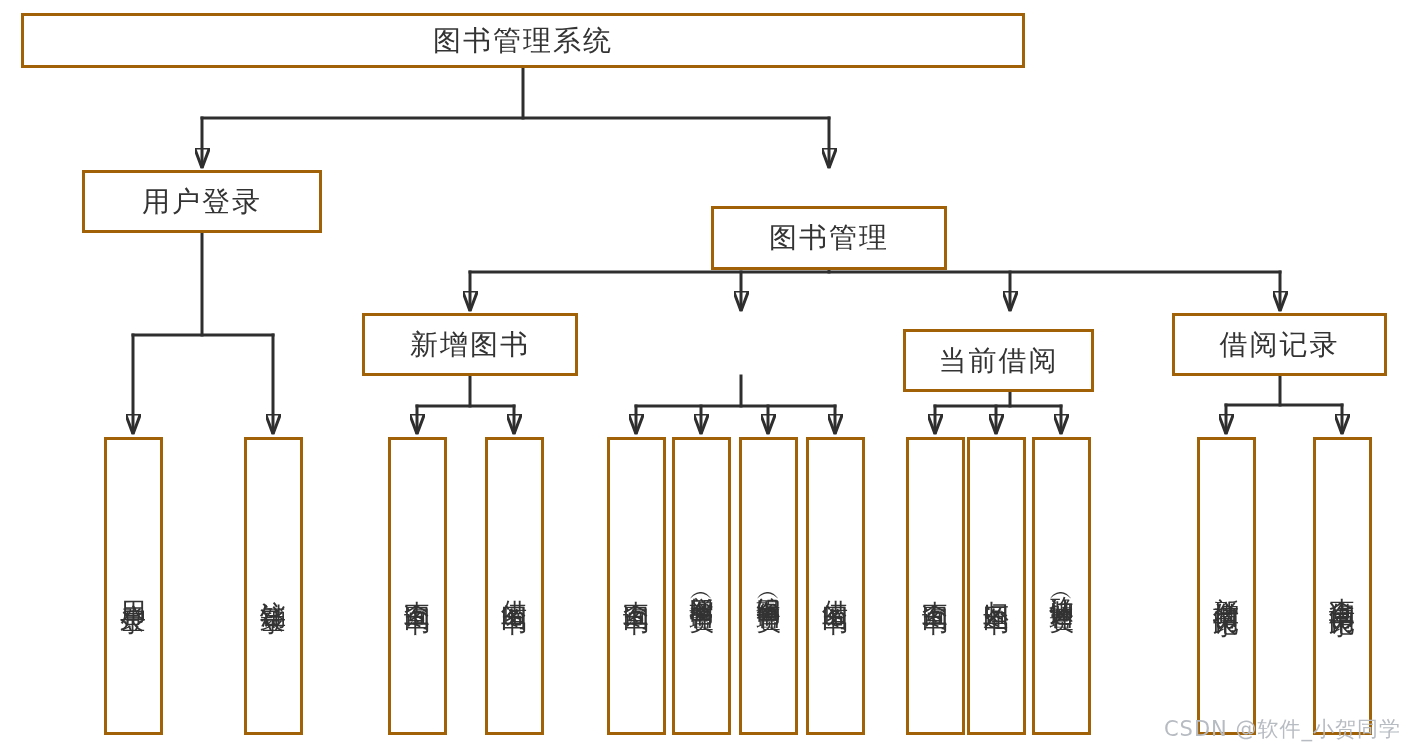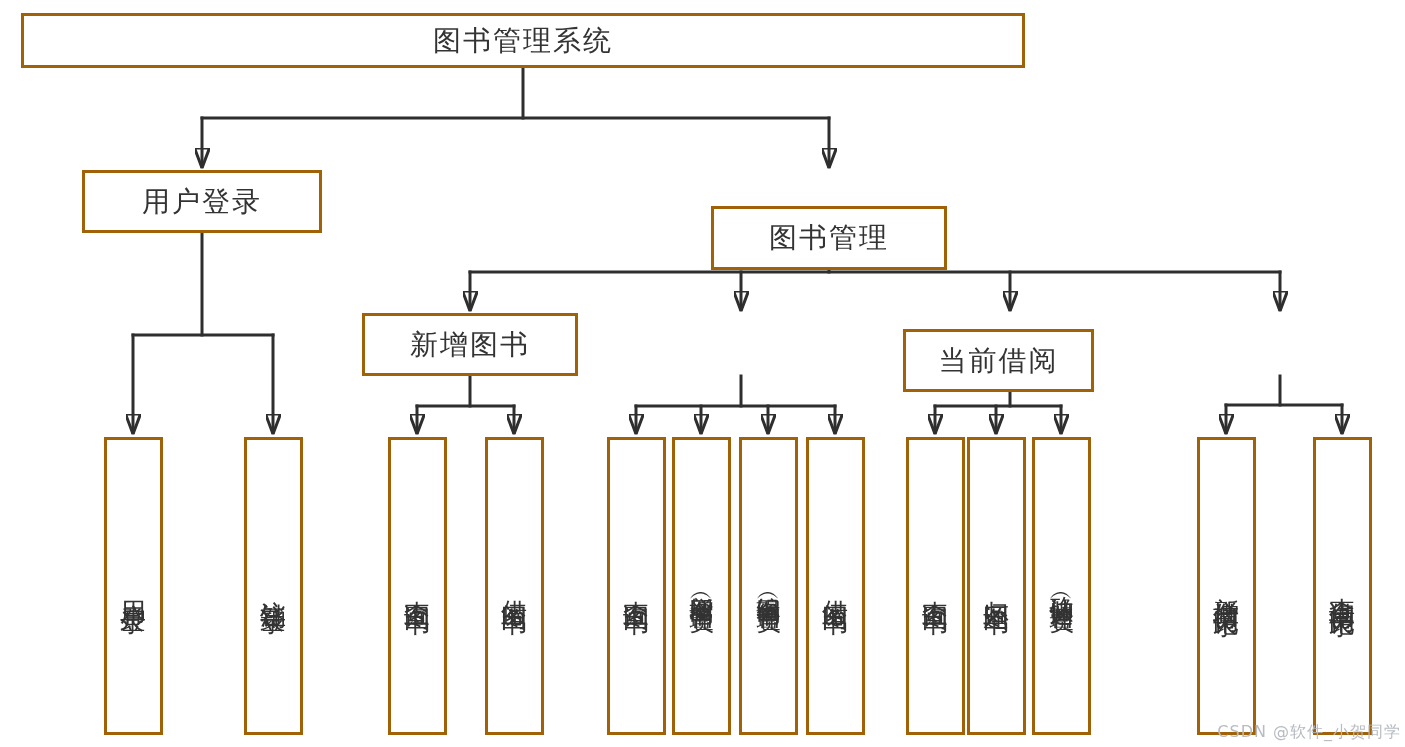--- a/index.html
+++ b/index.html
@@ -50,21 +50,21 @@
     writing-mode: vertical-rl;
     text-orientation: mixed;
     font-size: 26px;
     letter-spacing: 3px;
     line-height: 1;
   }
   .watermark {
     position: absolute;
     right: 4px;
     bottom: 4px;
-    font-size: 16px;
+    font-size: 21px;
     letter-spacing: 1px;
     color: #b7bbc2;
     white-space: nowrap;
   }
 </style>
 </head>
 <body>
 
 <div class="canvas">
 
@@ -130,20 +130,21 @@
     </g>
   </svg>
 
   <div class="box h" style="left:21px; top:13px; width:1004px; height:55px;">图书管理系统</div>
 
   <div class="box h" style="left:82px; top:170px; width:240px; height:63px;">用户登录</div>
   <div class="box h" style="left:711px; top:170px; width:236px; height:64px;margin-top:36px;">图书管理</div>
 
   <div class="box h" style="left:362px; top:313px; width:216px; height:63px;">新增图书</div>
   <div class="box h" style="left:903px; top:313px; width:191px; height:63px;margin-top:16px;">当前借阅</div>
+  <div class="box h" style="left:1172px; top:313px; width:215px; height:63px;">借阅记录</div>
 
   <div class="box v" style="left:104px;">用户登录</div>
   <div class="box v" style="left:244px;">注销登录</div>
 
   <div class="box v" style="left:388px;">查询图书</div>
   <div class="box v" style="left:485px;">借阅图书</div>
 
   <div class="box v" style="left:607px;">查询图书</div>
   <div class="box v" style="left:672px; font-size:24px; letter-spacing:2px;">新增图书（管理员）</div>
   <div class="box v" style="left:739px; font-size:24px; letter-spacing:2px;">编辑图书（管理员）</div>

